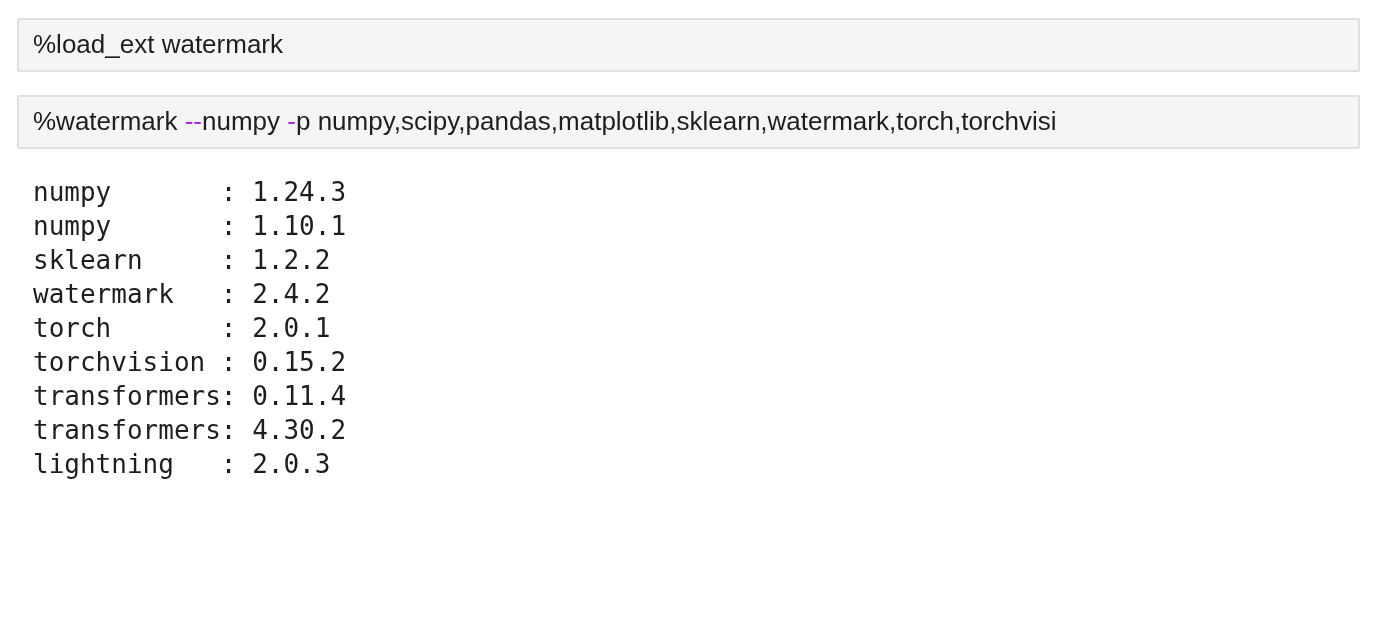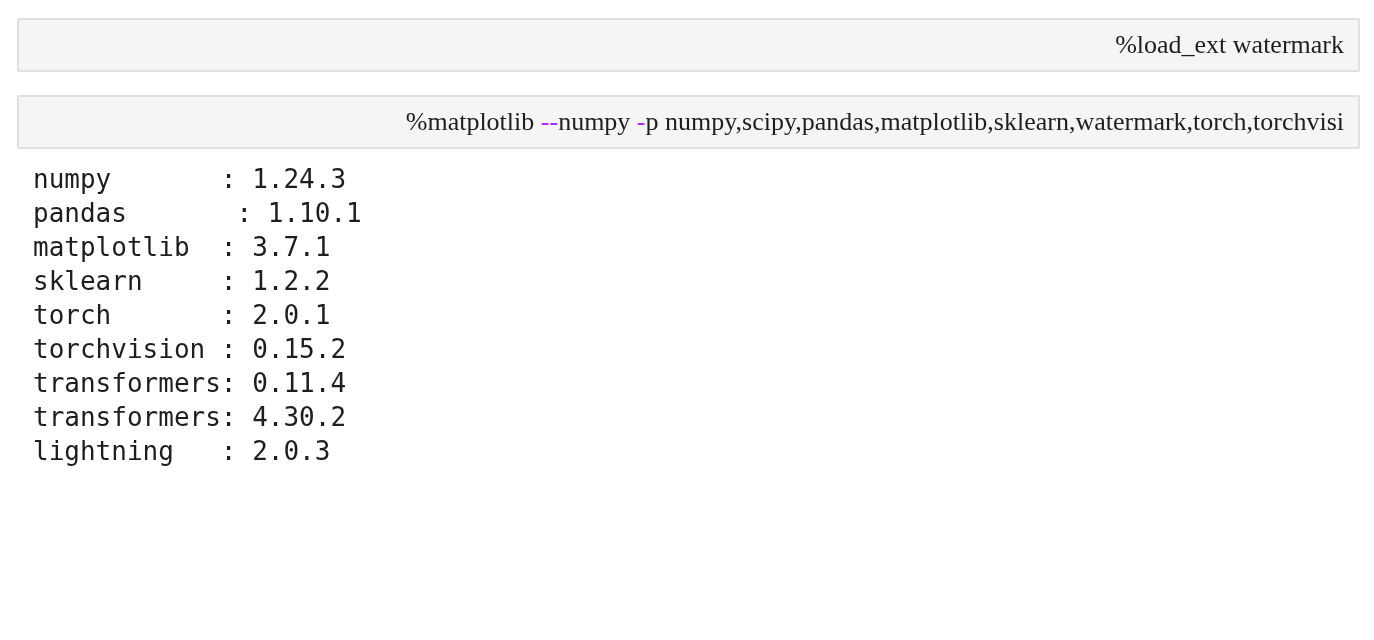--- a/index.html
+++ b/index.html
@@ -27,53 +27,52 @@
     overflow:hidden;
     cursor:text;
   }
   .code-cell + .code-cell{margin-top:23px;}
   .code-line{
     margin:0;
     font-size:26px;
     line-height:27px;
     white-space:pre;
     color:var(--code-text);
-    font-family:Liberation Serif, serif;
-    text-align:right;
+    font-family:Liberation Sans, sans-serif;
   }
   .tok-operator{color:var(--operator);}
   .tok-code{color:var(--code-text);}
   .output-area{
-    margin:13px 0 0 16px;
+    margin:26px 0 0 16px;
   }
   .out-row{
     font-size:26px;
     line-height:34px;
     white-space:pre;
     color:var(--code-text);
   }
 </style>
 </head>
 <body>
 
 <div class="nb">
 
   <div class="code-cell">
     <pre class="code-line"><span class="tok-code">%load_ext watermark</span></pre>
   </div>
 
   <div class="code-cell">
-    <pre class="code-line"><span class="tok-code">%matplotlib </span><span class="tok-operator">--</span><span class="tok-code">numpy </span><span class="tok-operator">-</span><span class="tok-code">p numpy,scipy,pandas,matplotlib,sklearn,watermark,torch,torchvisi</span></pre>
+    <pre class="code-line"><span class="tok-code">%watermark </span><span class="tok-operator">--</span><span class="tok-code">numpy </span><span class="tok-operator">-</span><span class="tok-code">p numpy,scipy,pandas,matplotlib,sklearn,watermark,torch,torchvisi</span></pre>
   </div>
 
   <div class="output-area">
       <div class="out-row">numpy       : 1.24.3</div>
-      <div class="out-row">pandas       : 1.10.1</div>
-      <div class="out-row">matplotlib  : 3.7.1</div>
+      <div class="out-row">numpy       : 1.10.1</div>
       <div class="out-row">sklearn     : 1.2.2</div>
+      <div class="out-row">watermark   : 2.4.2</div>
       <div class="out-row">torch       : 2.0.1</div>
       <div class="out-row">torchvision : 0.15.2</div>
       <div class="out-row">transformers: 0.11.4</div>
       <div class="out-row">transformers: 4.30.2</div>
       <div class="out-row">lightning   : 2.0.3</div>
       <div class="out-row"> </div>
     </div>
 
 </div>
 

